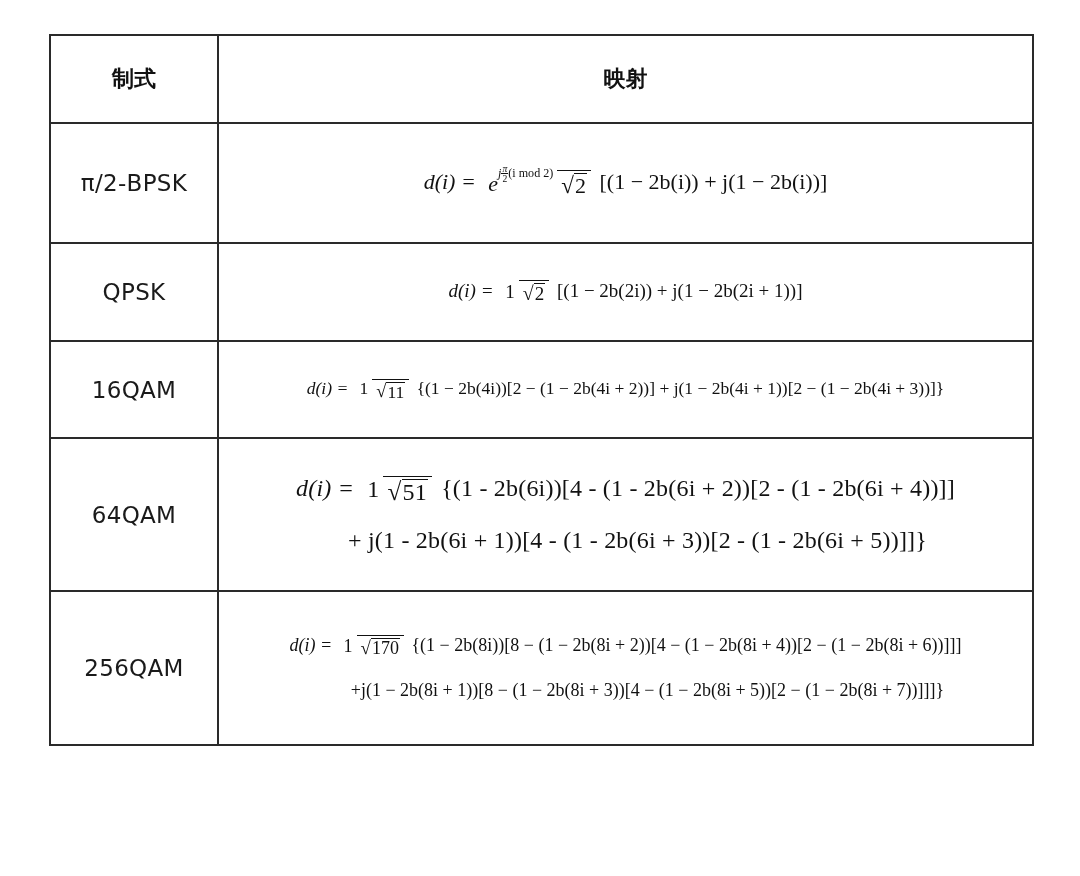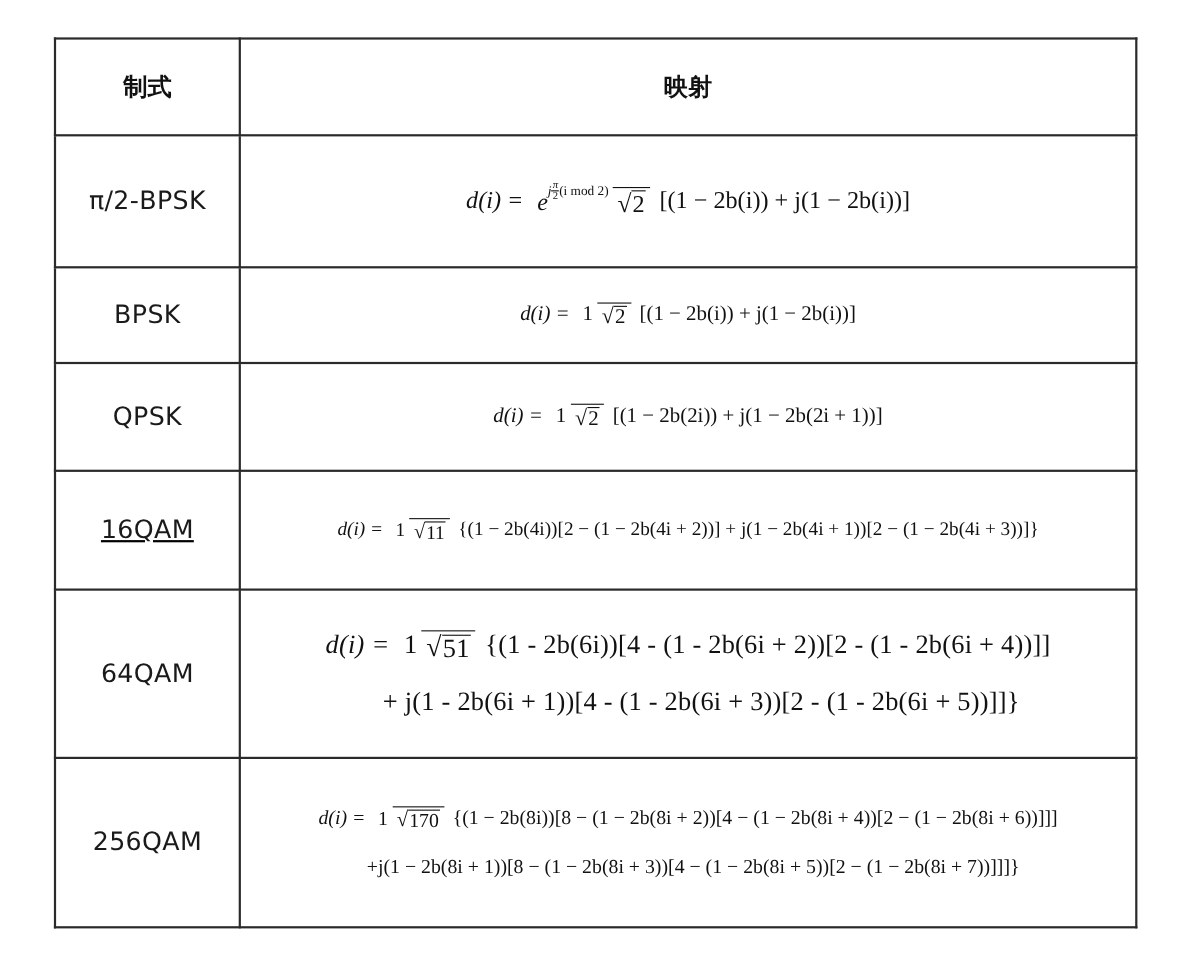--- a/index.html
+++ b/index.html
@@ -22,21 +22,21 @@
   .sqrt .rad { font-size: 1.05em; }
   .sqrt .under { border-top: 1px solid #111; padding: 0 1px; }
   .sup { font-size: 0.55em; vertical-align: super; position: relative; top: -6px; }
   .sfrac { display: inline-flex; flex-direction: column; align-items: center; vertical-align: middle; font-size: 0.8em; line-height: 0.95; }
   .sfrac .n2 { border-bottom: 1px solid #111; padding: 0 1px; }
   .line2 { display: block; margin-top: 22px; }
   .r-head { height: 86px; }
   .r1 { height: 120px; }
   .r2 { height: 87px; }
   .r3 { height: 98px; }
-  .r4 { height: 108px; text-decoration: underline; }
+  .r4 { height: 97px; }
   .r5 { height: 153px; }
   .r6 { height: 154px; }
   .s1 { font-size: 22px; }
   .s2 { font-size: 19px; }
   .s3 { font-size: 17.5px; }
   .s4 { font-size: 24px; letter-spacing: 0.2px; }
   .s5 { font-size: 18px; }
 </style>
 </head>
 <body>
@@ -67,36 +67,20 @@
           <span class="den"><span class="sqrt">
                   <span class="rad">√</span>
                   <span class="under">2</span>
                 </span></span>
         </span>
         <span>[(1 − 2b(i)) + j(1 − 2b(i))]</span>
       </span>
     </td>
   </tr>
 
-  <tr class="r2">
-    <td class="name">BPSK</td>
-    <td>
-      <span class="f s2">
-        <span class="it">d(i) =</span>
-        <span class="frac">
-          <span class="num">1</span>
-          <span class="den"><span class="sqrt">
-                  <span class="rad">√</span>
-                  <span class="under">2</span>
-                </span></span>
-        </span>
-        <span>[(1 − 2b(i)) + j(1 − 2b(i))]</span>
-      </span>
-    </td>
-  </tr>
 
   <tr class="r3">
     <td class="name">QPSK</td>
     <td>
       <span class="f s2">
         <span class="it">d(i) =</span>
         <span class="frac">
           <span class="num">1</span>
           <span class="den"><span class="sqrt">
                   <span class="rad">√</span>
@@ -149,18 +133,18 @@
       <span class="f s5">
         <span class="it">d(i) =</span>
         <span class="frac">
           <span class="num">1</span>
           <span class="den"><span class="sqrt">
                   <span class="rad">√</span>
                   <span class="under">170</span>
                 </span></span>
         </span>
         <span>{(1 − 2b(8i))[8 − (1 − 2b(8i + 2))[4 − (1 − 2b(8i + 4))[2 − (1 − 2b(8i + 6))]]]</span>
-        <span class="line2" style="padding-left:44px;">+j(1 − 2b(8i + 1))[8 − (1 − 2b(8i + 3))[4 − (1 − 2b(8i + 5))[2 − (1 − 2b(8i + 7))]]]}</span>
+        <span class="line2" style="padding-left:44px;text-align:center;">+j(1 − 2b(8i + 1))[8 − (1 − 2b(8i + 3))[4 − (1 − 2b(8i + 5))[2 − (1 − 2b(8i + 7))]]]}</span>
       </span>
     </td>
   </tr>
 </tbody>
   </table>
 
 </body></html>

